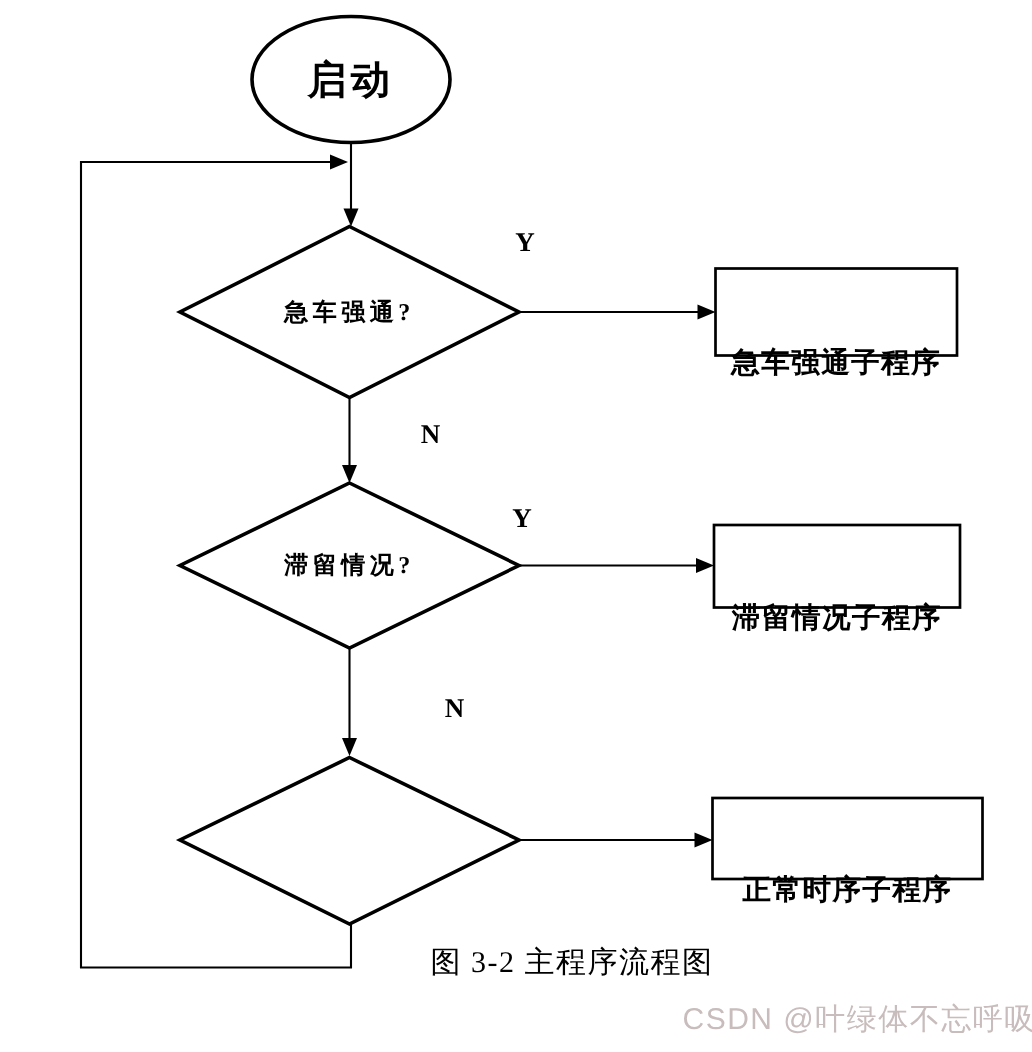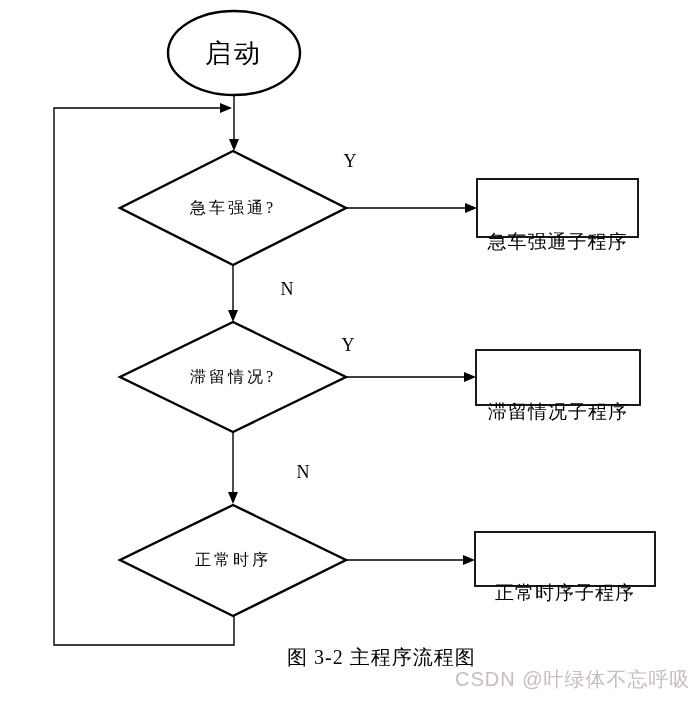--- a/index.html
+++ b/index.html
@@ -45,38 +45,39 @@
     stroke: none;
   }
   .label {
     position: absolute;
     display: flex;
     align-items: center;
     justify-content: center;
     text-align: left;
     white-space: nowrap;
     color: var(--color-text);
+    font-weight: bold;
   }
   .start-label   { left: 168px; top: 11px;  width: 132px; height: 84px; font-size: 26px; letter-spacing: 3px; }
   .decision-label{ font-size: 16px; letter-spacing: 3px; }
   .d1-label { left: 123px; top: 186px; width: 220px; height: 44px; }
   .d2-label { left: 123px; top: 355px; width: 220px; height: 44px; }
   .d3-label { left: 123px; top: 538px; width: 220px; height: 44px; }
   .process-label { font-size: 19px; letter-spacing: 1px; margin-top: 34px; }
   .r1-label { left: 477px; top: 179px; width: 161px; height: 58px; }
   .r2-label { left: 476px; top: 350px; width: 164px; height: 55px; }
   .r3-label { left: 475px; top: 532px; width: 180px; height: 54px; }
   .edge-label { font-size: 18px; width: 28px; height: 24px; }
   .y1-label { left: 336px; top: 149px; }
   .n1-label { left: 273px; top: 277px; }
   .y2-label { left: 334px; top: 333px; }
   .n2-label { left: 289px; top: 460px; }
   .caption {
     position: absolute;
-    left: 287px; top: 644px;
+    left: 287px; top: 628px;
     font-size: 20px;
     letter-spacing: 1px;
     white-space: nowrap;
     color: var(--color-text);
   }
   .watermark {
     position: absolute;
     left: 455px; top: 666px;
     font-size: 20px;
     letter-spacing: 1px;
@@ -139,21 +140,20 @@
       <polygon class="arrowhead" points="475,560 463,555 463,565"></polygon>
     </g>
 
     <rect class="box" x="475" y="532" width="180" height="54"></rect>
   </svg>
 
   <div class="label start-label">启动</div>
 
   <div class="label decision-label d1-label">急车强通?</div>
   <div class="label decision-label d2-label">滞留情况?</div>
-  <div class="label decision-label d3-label">正常时序</div>
 
   <div class="label process-label r1-label">急车强通子程序</div>
   <div class="label process-label r2-label">滞留情况子程序</div>
   <div class="label process-label r3-label">正常时序子程序</div>
 
   <div class="label edge-label y1-label">Y</div>
   <div class="label edge-label n1-label">N</div>
   <div class="label edge-label y2-label">Y</div>
   <div class="label edge-label n2-label">N</div>
 

